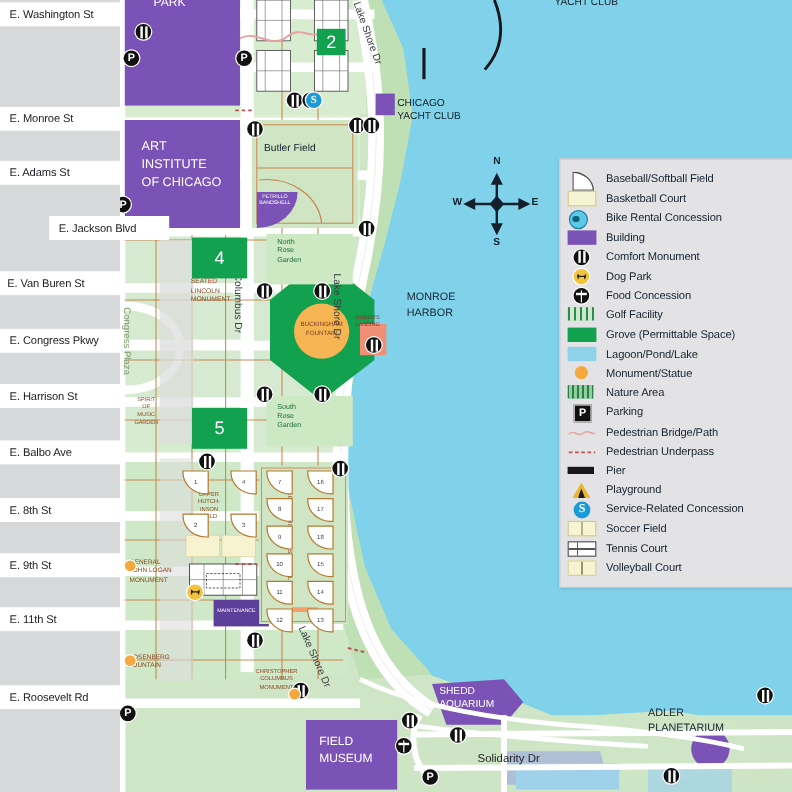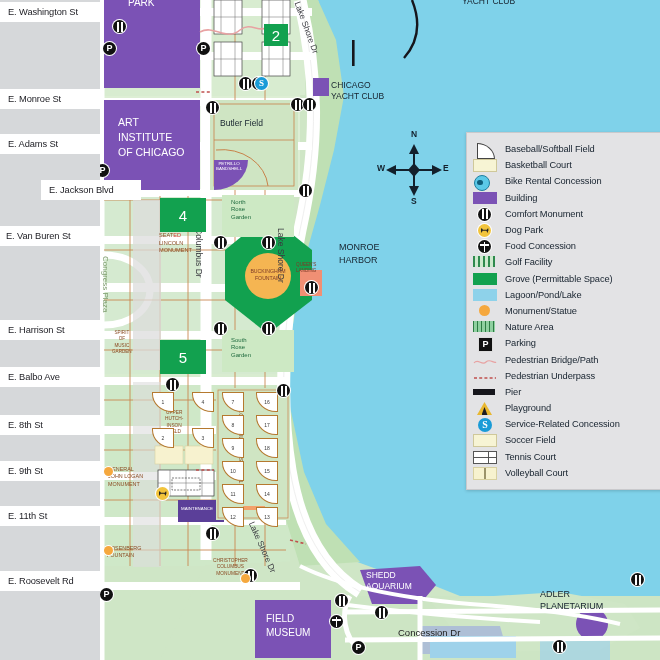--- a/index.html
+++ b/index.html
@@ -320,20 +320,23 @@
     </div>
   <div class="street-band" style="top:134px;height:20px;">
     <span>E. Adams St</span>
     </div>
   <div class="street-band" style="top:180px;height:20px;margin-left:41px;">
     <span>E. Jackson Blvd</span>
     </div>
   <div class="street-band" style="top:226px;height:20px;">
     <span style="padding-left:6px;">E. Van Buren St</span>
     </div>
+  <div class="street-band" style="top:274px;height:20px;">
+    <span>E. Congress Pkwy</span>
+    </div>
   <div class="street-band" style="top:320px;height:20px;">
     <span>E. Harrison St</span>
     </div>
   <div class="street-band" style="top:367px;height:20px;">
     <span>E. Balbo Ave</span>
     </div>
   <div class="street-band" style="top:415px;height:20px;">
     <span>E. 8th St</span>
     </div>
   <div class="street-band" style="top:461px;height:20px;">
@@ -347,21 +350,21 @@
     </div>
 </div>
 
 <div class="lbl road-label vert" style="left:96px;top:572px;transform:rotate(90deg);font-size:8px;color:#3a3a40;">S. Michigan Ave</div>
 <div class="lbl road-label vert" style="left:98px;top:-6px;transform:rotate(90deg);font-size:7.5px;color:#3a3a40;">igan Ave</div>
 <div class="lbl road-label vert" style="left:204px;top:228px;transform:rotate(90deg);font-size:8.5px;color:#3a3a40;">Columbus Dr</div>
 <div class="lbl road-label vert" style="left:302px;top:0px;transform:rotate(70deg);font-size:8.5px;color:#3a3a40;">Lake Shore Dr</div>
 <div class="lbl road-label vert" style="left:286px;top:228px;transform:rotate(90deg);font-size:8.5px;color:#3a3a40;">Lake Shore Dr</div>
 <div class="lbl road-label vert" style="left:256px;top:520px;transform:rotate(66deg);font-size:8.5px;color:#3a3a40;">Lake Shore Dr</div>
 <div class="lbl road-label vert" style="left:110px;top:256px;transform:rotate(90deg);font-size:8px;color:#7a9a6a;">Congress Plaza</div>
-<div class="lbl road-label" style="left:398px;top:627px;font-size:9.5px;color:#222;">Concession Dr</div>
+<div class="lbl road-label" style="left:398px;top:627px;font-size:9.5px;color:#222;">Solidarity Dr</div>
 
 <div class="lbl park-label" style="left:128px;top:-4px;font-size:10px;">PARK</div>
 
 <div class="lbl park-label" style="left:118px;top:115px;font-size:10.5px;line-height:15px;">ART<br>INSTITUTE<br>OF CHICAGO</div>
 
 <div class="lbl dark" style="left:220px;top:118px;font-size:8.5px;">Butler Field</div>
 
 <div class="lbl" style="left:216px;top:161px;font-size:4.4px;color:#fff;line-height:5.4px;text-align:center;">PETRILLO<br>BANDSHELL</div>
 
 <div class="lbl dark" style="left:331px;top:80px;font-size:8.5px;line-height:11px;">CHICAGO<br>YACHT CLUB</div>

